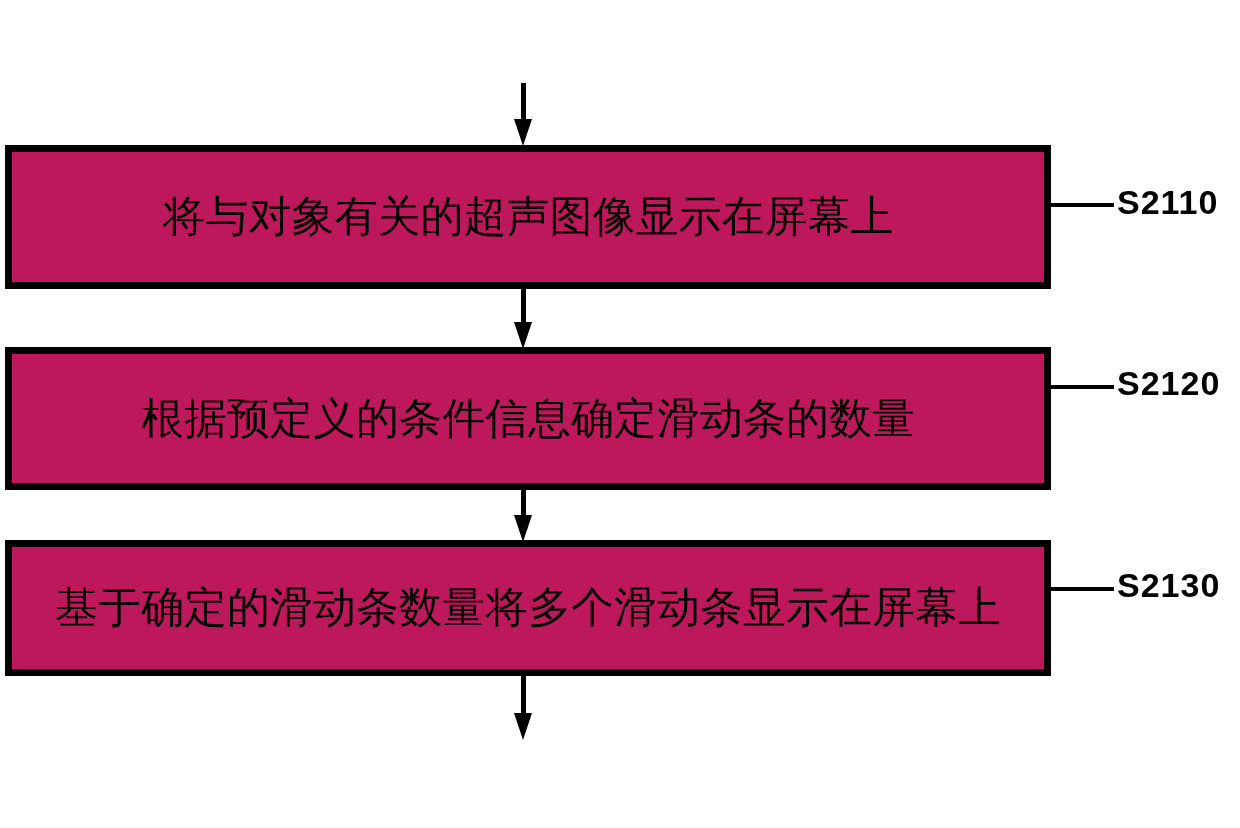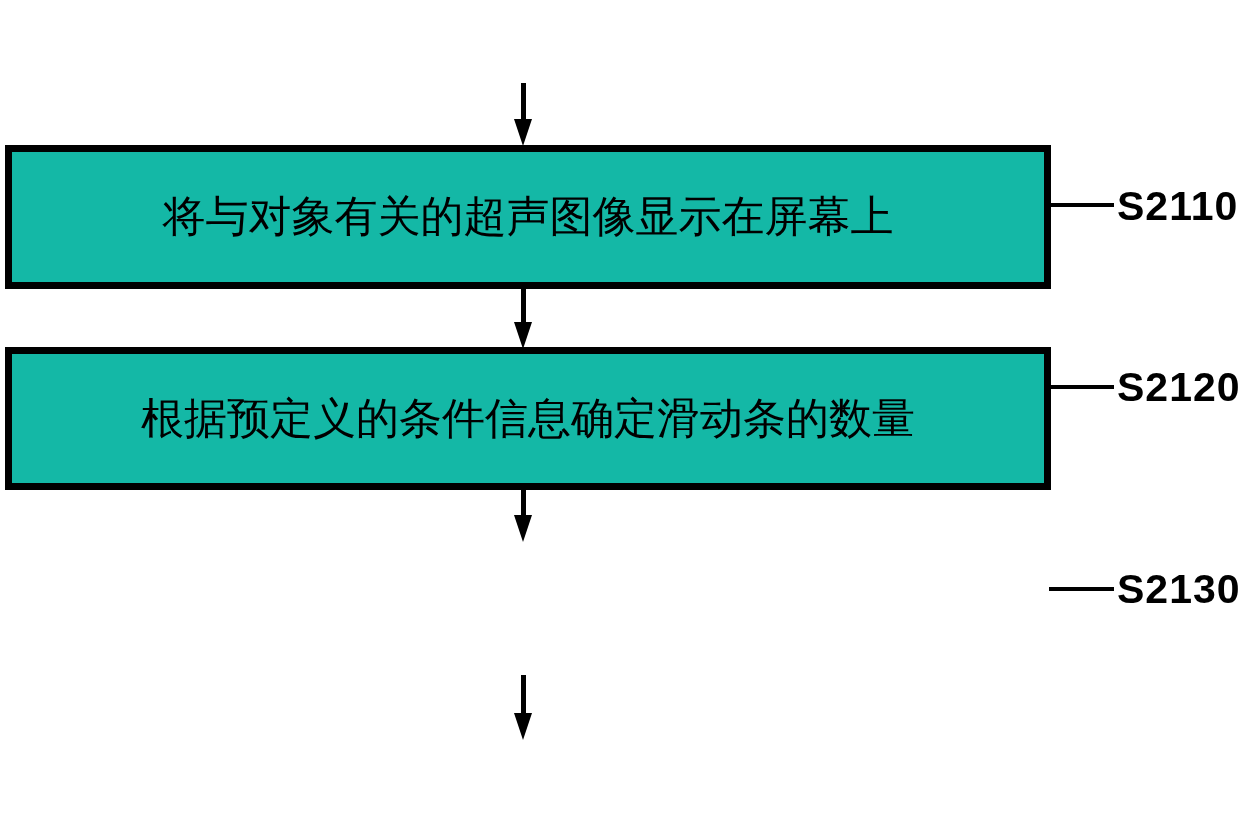--- a/index.html
+++ b/index.html
@@ -33,21 +33,21 @@
     position: absolute;
     box-sizing: border-box;
     left: 5px;
     width: 1046px;
     border: 7px solid #000;
     display: flex;
     align-items: center;
     justify-content: center;
     text-align: center;
     font-size: 43px;
-    background: #14b8a6;
+    background: #be185d;
   }
   .shaft {
     position: absolute;
     width: 5px;
     background: #000;
   }
   .head {
     position: absolute;
     width: 0;
     height: 0;
@@ -56,21 +56,21 @@
     border-top: 27px solid #000;
   }
   .leader {
     position: absolute;
     height: 4px;
     background: #000;
   }
   .slabel {
     position: absolute;
     font-family: "Liberation Sans", "DejaVu Sans", sans-serif;
-    font-size: 41px;
+    font-size: 34px;
     font-weight: 600;
     letter-spacing: 1px;
     line-height: 1.15;
     white-space: nowrap;
   }
 </style>
 </head>
 <body>
 
 <div class="stage">
@@ -96,20 +96,23 @@
     <span>根据预定义的条件信息确定滑动条的数量</span>
   </div>
   <div class="leader" style="left:1049px; top:385px; width:65px;"></div>
   <div class="slabel" style="left:1117px; top:364px;">S2120</div>
 
   <div>
     <div class="shaft" style="left:521px; top:489px; height:32px;"></div>
     <div class="head" style="left:514px; top:515px;"></div>
   </div>
 
+  <div class="process" style="top:540px; height:136px;">
+    <span>基于确定的滑动条数量将多个滑动条显示在屏幕上</span>
+  </div>
   <div class="leader" style="left:1049px; top:587px; width:65px;"></div>
   <div class="slabel" style="left:1117px; top:566px;">S2130</div>
 
   <div>
     <div class="shaft" style="left:521px; top:675px; height:42px;"></div>
     <div class="head" style="left:514px; top:713px;"></div>
   </div>
 
 
 </div>

